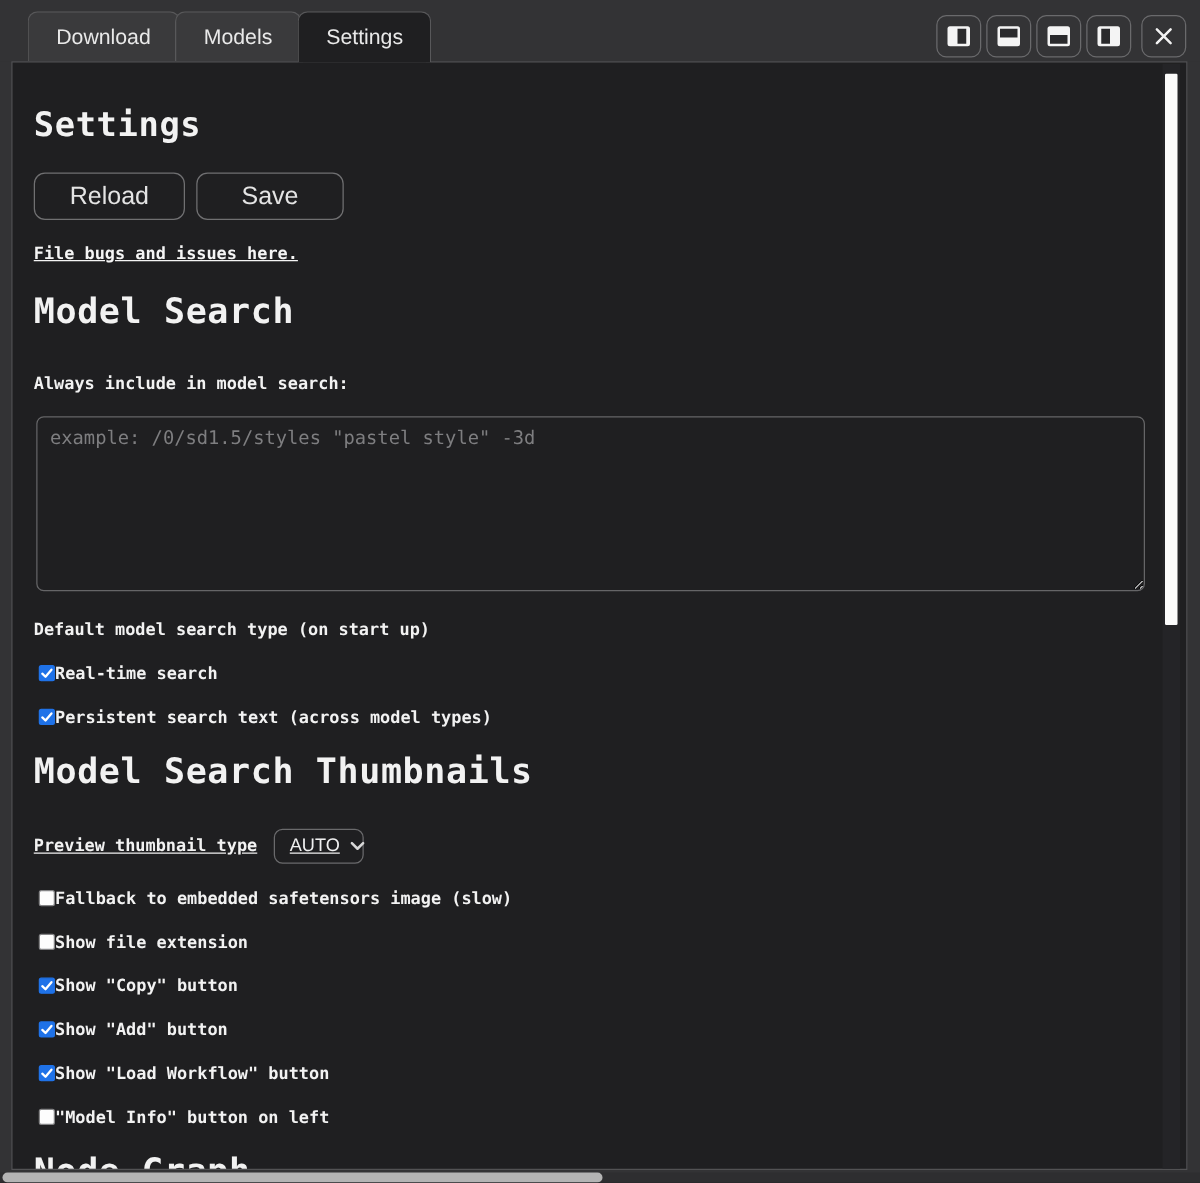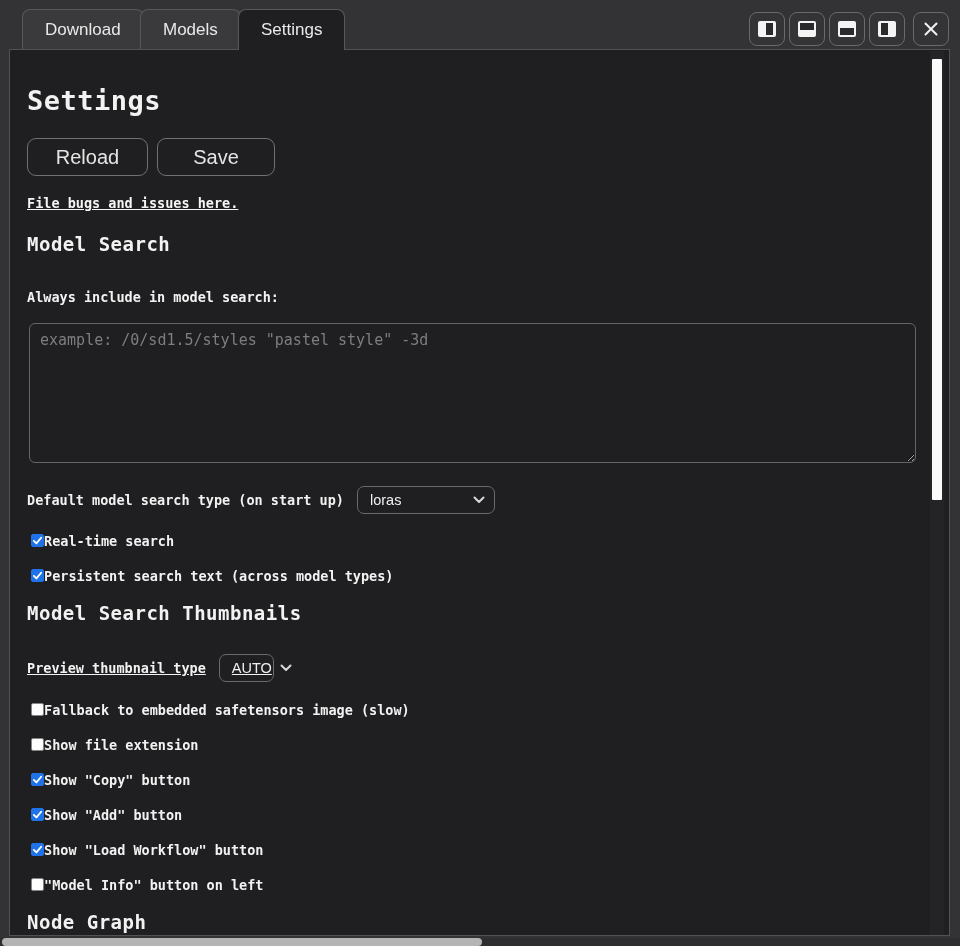--- a/index.html
+++ b/index.html
@@ -77,21 +77,21 @@
   }
   .btn.reload { width: 121px; }
   .btn.save  { width: 118px; }
 
   .bugs-link {
     display: inline-block; margin-top: 19px;
     font-size: 13.5px; font-weight: bold;
     color: #f5f5f5; text-decoration: underline; cursor: pointer;
   }
 
-  h2.section { margin-top: 21px; font-size: 19px; font-weight: bold; letter-spacing: 0.5px; }
+  h2.section { margin-top: 21px; font-size: 28px; font-weight: bold; letter-spacing: 0.5px; }
   h2.section.thumbs { margin-top: 3px; }
   h2.section.nodegraph { margin-top: 14px; }
 
   .field-label { margin-top: 34px; font-size: 13.5px; font-weight: bold; }
 
   textarea.search-include {
     display: block; margin-top: 18px; margin-left: 2px;
     width: 887px; height: 140px;
     background: transparent; border: 1px solid #656567; border-radius: 6px;
     color: #e8e8e8; font-family: "DejaVu Sans Mono", monospace; font-size: 15px;
@@ -101,21 +101,21 @@
 
   .inline-row { margin-top: 23px; display: flex; align-items: center; gap: 13px; }
   .inline-row .row-label { font-size: 13.5px; font-weight: bold; }
   .select {
     height: 28px; border: 1px solid #6a6a6c; border-radius: 7px;
     display: inline-flex; align-items: center; justify-content: space-between;
     padding: 0 9px 0 12px; background: #1f1f21; cursor: pointer;
     font-family: "Liberation Sans", sans-serif; font-size: 14.5px; color: #f0f0f0;
   }
   .select.type-select { width: 138px; }
-  .select.thumb-select { width: 55px; }
+  .select.thumb-select { width: 72px; }
   .chevron { margin-left: 8px; display: inline-flex; }
 
   .cb-row {
     display: flex; align-items: center; 
     height: 17px; margin: 0 0 18px 0; padding-left: 4px;
   }
   .cb-row.first { margin-top: 18px; }
   .cb-row.first-thumb { margin-top: 19px; }
   .checkbox {
     width: 13px; height: 13px; border-radius: 2px; flex: 0 0 13px;
@@ -197,28 +197,20 @@
     <a class="bugs-link">File bugs and issues here.</a>
 
     <h2 class="section">Model Search</h2>
 
     <div class="field-label">Always include in model search:</div>
 
     <textarea class="search-include" placeholder="example: /0/sd1.5/styles &quot;pastel style&quot; -3d" style=""></textarea>
 
     <div class="inline-row">
       <span class="row-label">Default model search type (on start up)</span>
-      <div class="select type-select">
-        <span>loras</span>
-        <span class="chevron">
-          <svg width="12" height="8" viewBox="0 0 12 8">
-              <polyline points="1.5,1.5 6,6 10.5,1.5" fill="none" stroke="#d8d8d8" stroke-width="2" stroke-linecap="round" stroke-linejoin="round"></polyline>
-            </svg>
-        </span>
-      </div>
     </div>
 
     <div class="cb-row first">
       <span class="checkbox checked" style="background: rgb(31, 114, 232);">
         <svg width="11" height="11" viewBox="0 0 12 12">
             <polyline points="2,6.5 4.8,9.2 10,3" fill="none" stroke="#ffffff" stroke-width="2" stroke-linecap="round" stroke-linejoin="round"></polyline>
           </svg>
       </span>
       <span class="cb-label">Real-time search</span>
     </div>

